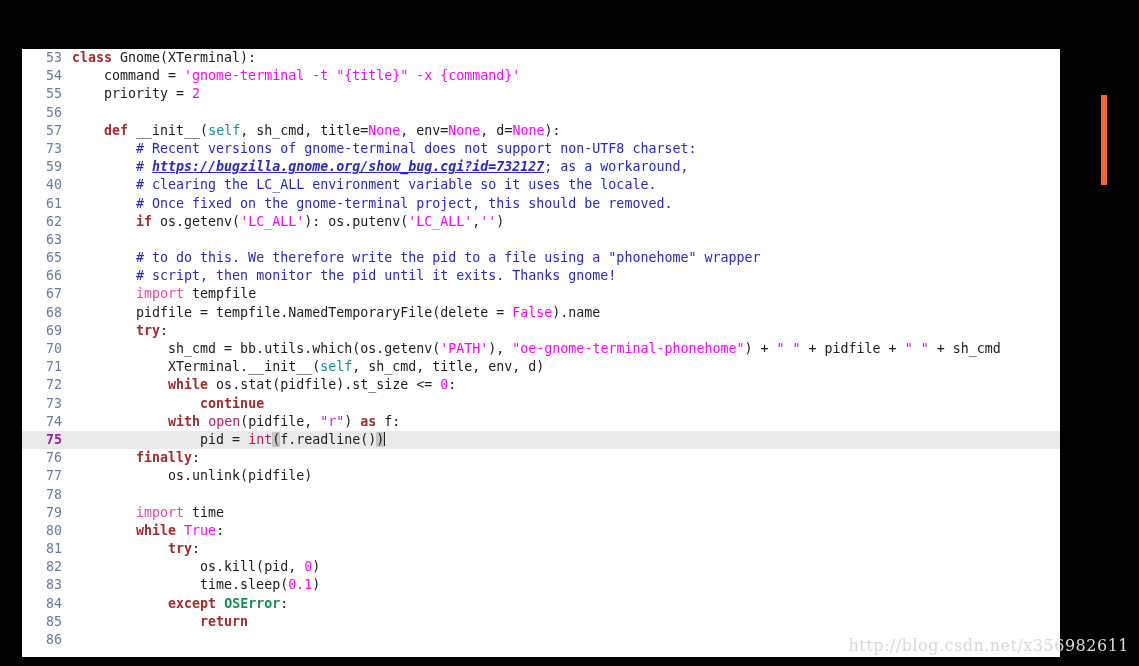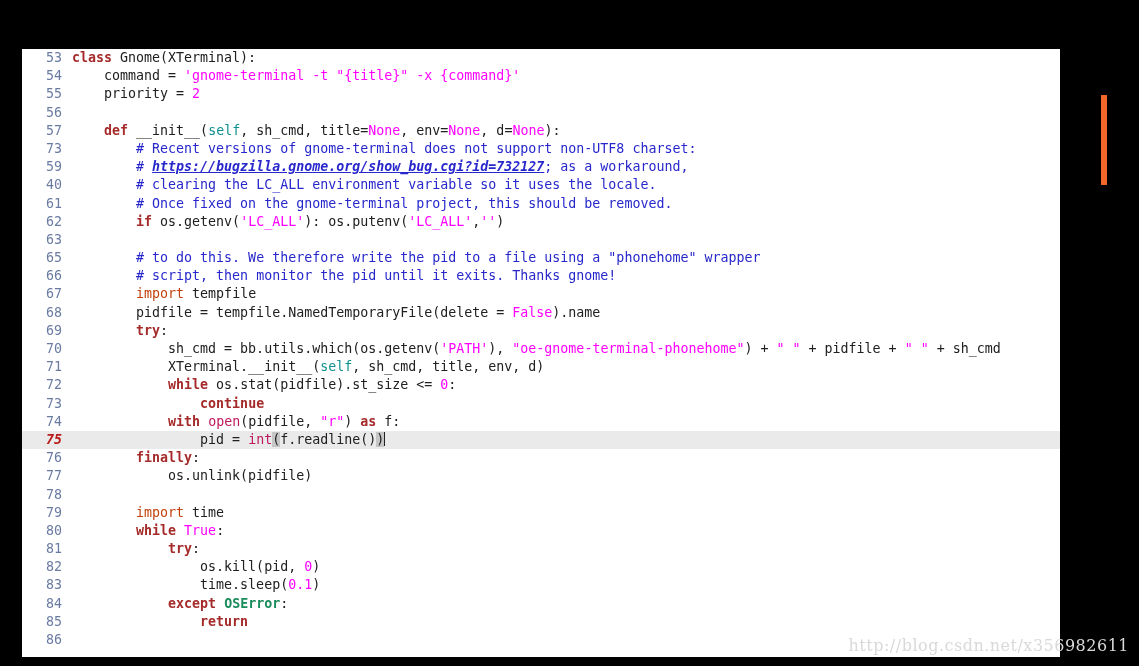--- a/index.html
+++ b/index.html
@@ -18,26 +18,26 @@
     position:relative;height:18.2px;line-height:18.2px;white-space:pre;
     font-size:13.3px;font-family:"DejaVu Sans Mono","Liberation Mono",monospace;
     color:#202020;
   }
   .code-line.hl{background:#eaeaea;}
   .gutter{
     display:inline-block;width:40px;text-align:right;
     color:#6a7ba2;font-weight:normal;margin-right:10px;
     font-family:"DejaVu Sans Mono","Liberation Mono",monospace;
   }
-  .code-line.hl .gutter{color:#b91c1c;font-weight:bold;font-style:italic;}
+  .code-line.hl .gutter{color:#a21caf;font-weight:bold;}
   .codetext{display:inline-block;}
 
   
   .kw   {color:#a52a2a;font-weight:bold;}      
-  .imp  {color:#c2410c;}                        
+  .imp  {color:#ec4899;}                        
   .str  {color:#ff00ff;}                        
   .num  {color:#ff00ff;}                        
   .cons {color:#ff00ff;}                        
   .com  {color:#2727cc;}                        
   .link {color:#2727cc;font-style:italic;text-decoration:underline;font-weight:bold;}
   .self {color:#109090;}                        
   .bi   {color:#be185d;}                        
   .exc  {color:#1a8b5a;font-weight:bold;}       
   .pl   {color:#202020;}
   .brk  {background:#c6c6c6;color:#202020;}     

